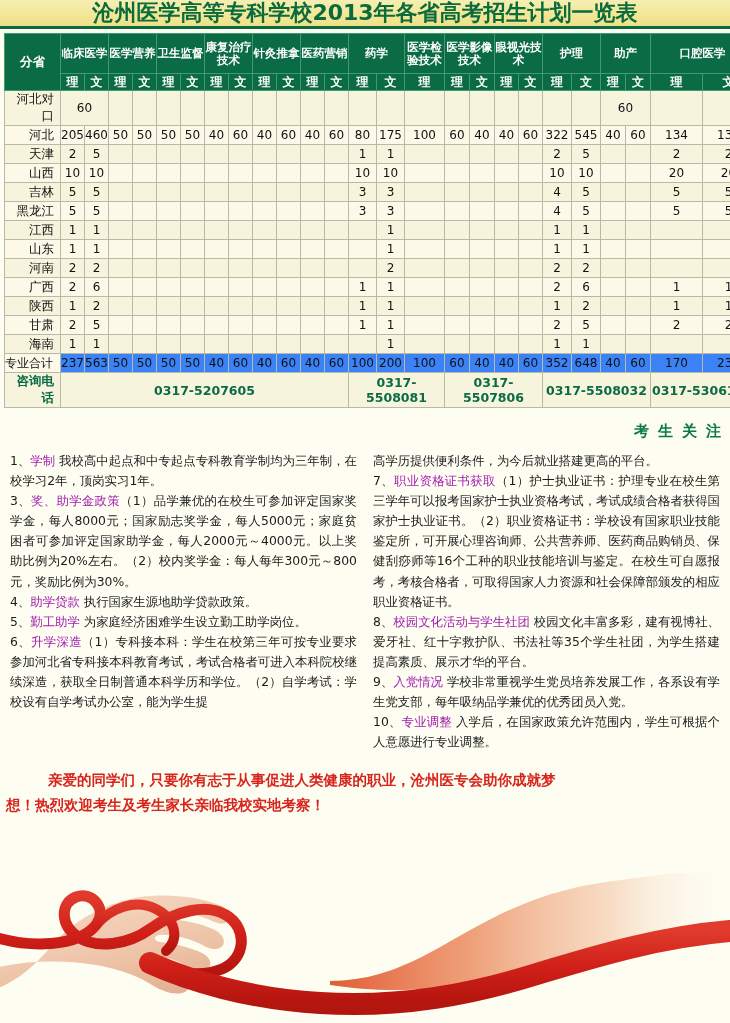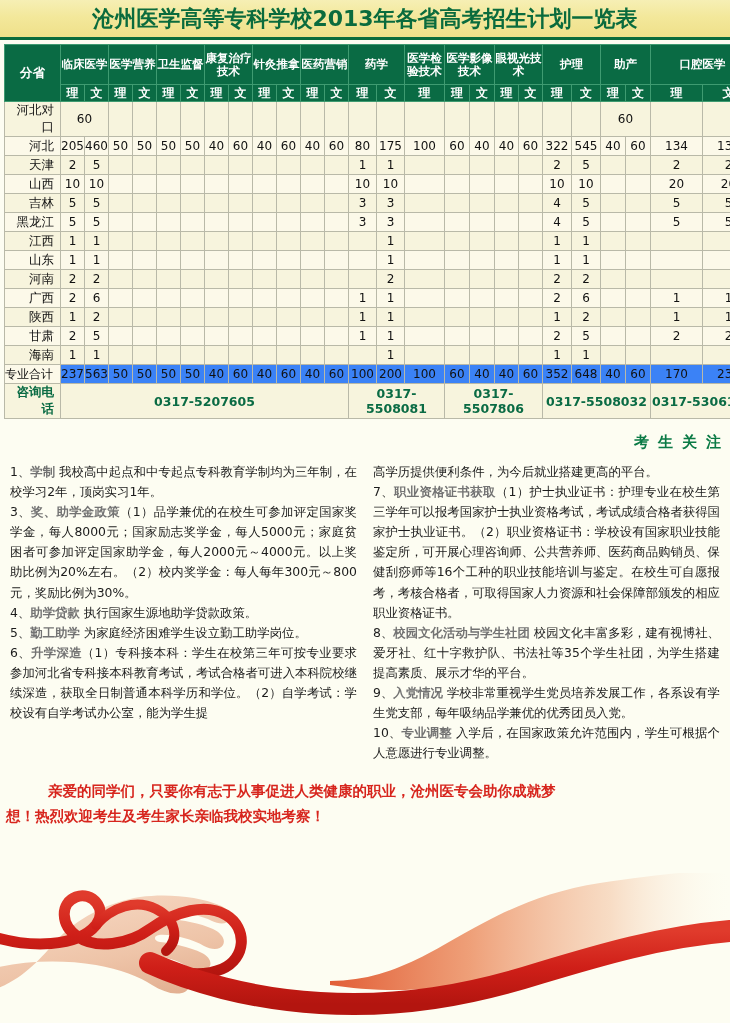--- a/index.html
+++ b/index.html
@@ -7,21 +7,21 @@
   html, body { margin:0; padding:0; }
   body {
     width: 730px; height: 1023px;
     position: relative; overflow: hidden;
     font-family: "DejaVu Sans", "Liberation Sans", sans-serif;
     background: #fdfdf2;
   }
 
   
   .title-banner {
-    height: 40px;
+    height: 29px;
     background: linear-gradient(to bottom, #f6efb4 0%, #f3e89b 45%, #efe08a 100%);
     display: flex; align-items: center; justify-content: center;
     border-bottom: 3px solid #0a6b3d;
   }
   .title-banner .title-text {
     font-size: 22px; font-weight: bold; color: #0a6b3d;
     letter-spacing: 0px; white-space: nowrap;
     font-family: "DejaVu Sans", "Liberation Sans", sans-serif;
   }
 
@@ -80,21 +80,21 @@
     display: flex;
     gap: 16px;
     padding: 0 10px;
     font-size: 12.4px;
     line-height: 1.62;
     color: #1b1b1b;
     text-align: justify;
   }
   .col { width: 347px; }
   .col p { margin: 0; text-indent: 0; }
-  .kw { color: #737373; font-weight: bold; }
+  .kw { color: #a21caf; font-weight: normal; }
 
   
   .closing {
     color: #d7251d;
     font-weight: bold;
     font-size: 14.5px;
     line-height: 1.7;
     padding: 16px 6px 0 6px;
     text-align: left;
   }

